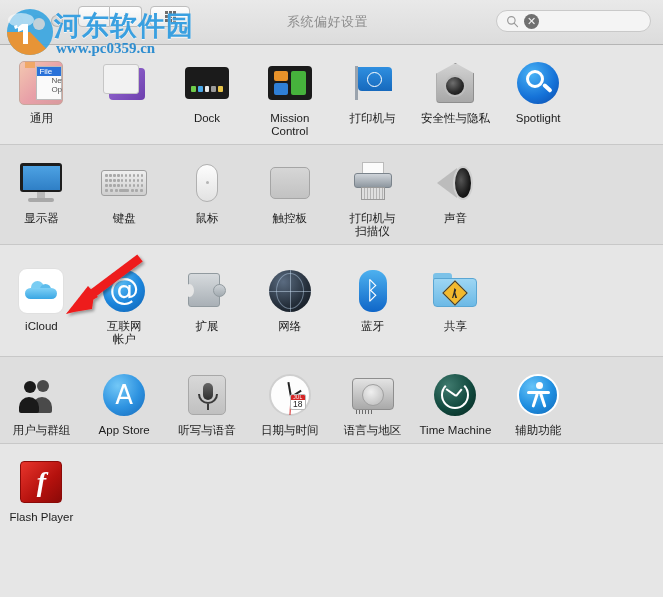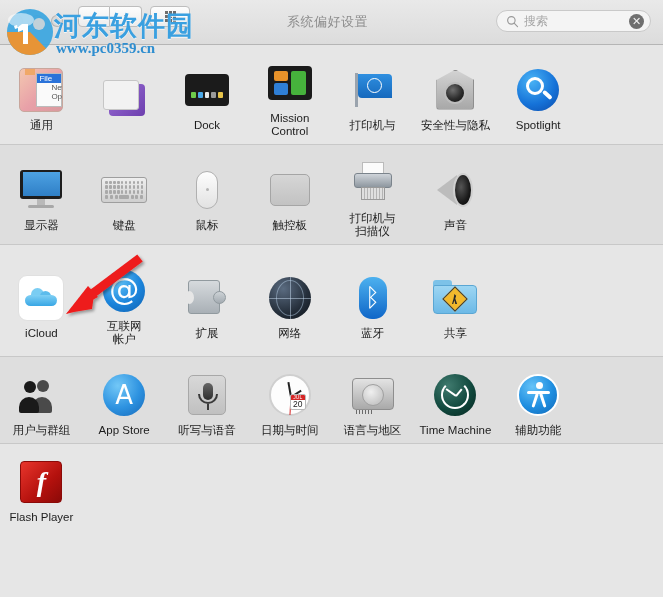--- a/index.html
+++ b/index.html
@@ -93,21 +93,20 @@
   }
   .prefrow.alt { background: #dedede; }
   .prefrow.plain { background: #e6e6e6; }
   .prefrow.last { border-bottom: none; }
 
   .cell {
     width: 82.8px;
     display: flex; flex-direction: column;
     align-items: center;
     padding-top: 4px;
-    justify-content: center;
   }
   .icon-box {
     width: 48px; height: 48px;
     position: relative;
     display: flex; align-items: center; justify-content: center;
   }
   .cell .label {
     margin-top: 5px;
     font-size: 11.5px;
     color: #1c1c1c;
@@ -576,21 +575,20 @@
       </span>
     </div>
 
     <div class="win-title">系统偏好设置</div>
 
     <div class="search-wrap">
       <svg class="search-icon" viewBox="0 0 16 16">
         <circle cx="6.6" cy="6.6" r="4.6" fill="none" stroke="#999" stroke-width="1.4"></circle>
         <line x1="10" y1="10" x2="14.2" y2="14.2" stroke="#999" stroke-width="1.4" stroke-linecap="round"></line>
       </svg>
-      <span class="search-ph">搜索</span>
       <span class="clear-btn">✕</span>
     </div>
   </div>
 
   <div class="content">
 
     <div class="prefrow plain">
       <div class="cell">
         <div class="icon-box">
           <div class="ic-general">
@@ -879,21 +877,21 @@
         </div>
         <div class="label">听写与语音</div>
       </div>
 
       <div class="cell">
         <div class="icon-box">
           <div class="ic-clock">
             <span class="mm"></span>
               <span class="hh"></span>
               <span class="ss"></span>
-            <span class="cal"><b>JUL</b><span>20</span></span>
+            <span class="cal"><b>JUL</b><span>18</span></span>
           </div>
         </div>
         <div class="label">日期与时间</div>
       </div>
 
       <div class="cell">
         <div class="icon-box">
           <div class="ic-disk">
               <span class="body"></span>
               <span class="platter"></span>

